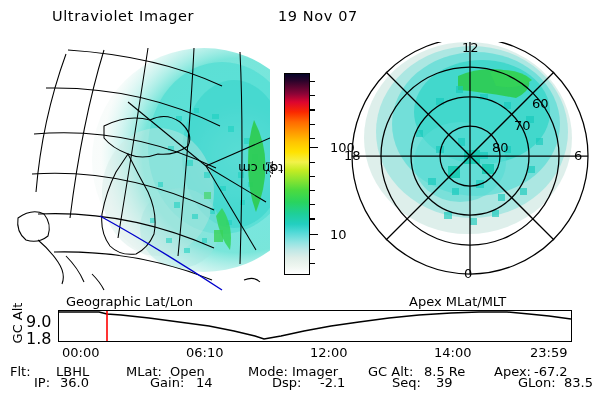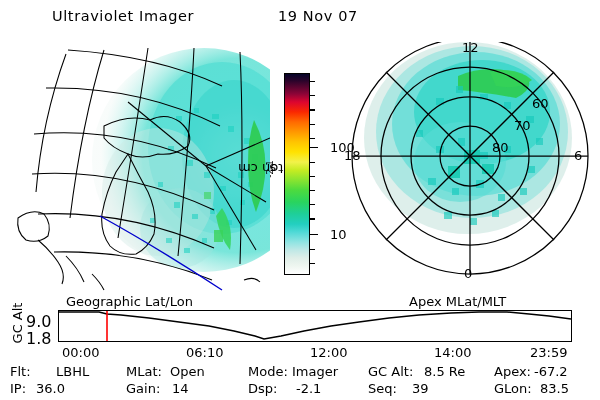--- a/index.html
+++ b/index.html
@@ -45,21 +45,21 @@
   .yt{position:absolute;font-size:16px;white-space:nowrap;}
   #yt-hi{left:26px;top:312px;}
   #yt-lo{left:26px;top:329px;}
 
   #xaxis{left:0;top:345px;width:600px;height:16px;}
   #xaxis span{position:absolute;font-size:13px;white-space:nowrap;}
 
   #status{left:0;top:364px;width:600px;height:36px;}
   #status .row{position:absolute;left:0;width:504px;height:17px;text-align:right;}
   #status .cell{position:absolute;font-size:13px;white-space:nowrap;}
-  #row1{top:0;} #row2{top:17px;}
+  #row1{top:0;} #row2{top:11px;margin-left:24px;}
 </style>
 </head>
 <body>
 
 <div id="header" class="abs">
   <span class="h" id="title">Ultraviolet Imager</span>
   <span class="h" id="date">19 Nov 07</span>
 </div>
 
 <div class="panel" id="left-panel">

